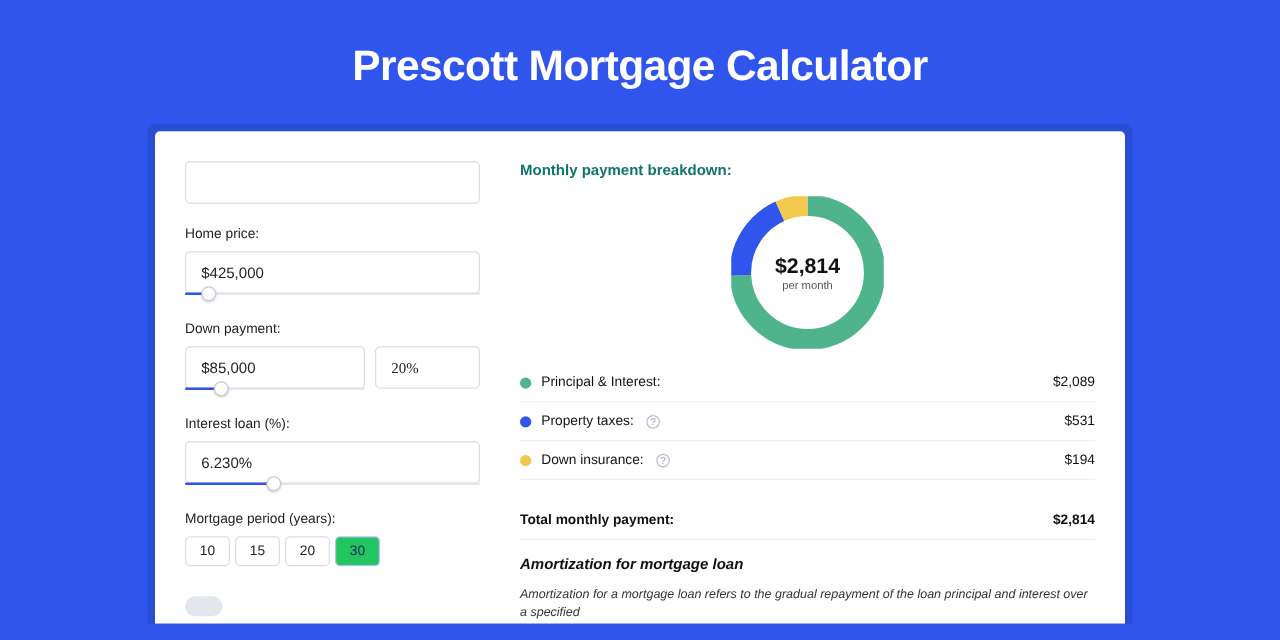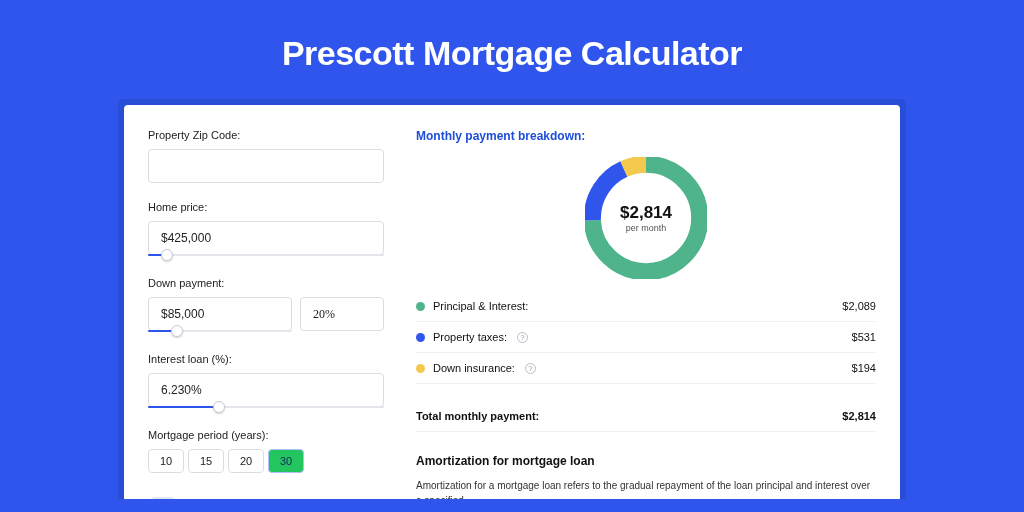--- a/index.html
+++ b/index.html
@@ -86,21 +86,21 @@
     cursor: pointer;
   }
   .period-btn.active { background: #22c55e; border-color: #aebffb; color: #1a2a66; }
 
   .toggle-row { display: flex; align-items: center; gap: 10px; margin-top: 16px; }
   .toggle {
     width: 30px; height: 16px; border-radius: 10px;
     background: #e3e6ec; position: relative; cursor: pointer;
   }
 
-  .section-title { font-size: 12px; font-weight: 700; color: #1d4ed8; margin-bottom: 14px; }
+  .section-title { font-size: 12px; font-weight: 700; color: #0f766e; margin-bottom: 14px; }
 
   .donut-wrap { display: flex; justify-content: center; margin-bottom: 12px; }
   .donut { position: relative; width: 122px; height: 122px; }
   .donut svg { width: 122px; height: 122px; transform: rotate(-90deg); }
   .donut-center {
     position: absolute; inset: 0;
     display: flex; flex-direction: column;
     align-items: center; justify-content: center;
   }
   .donut-amount { font-size: 17px; font-weight: 700; color: #111; }
@@ -117,36 +117,35 @@
   .dot { width: 9px; height: 9px; border-radius: 50%; flex-shrink: 0; }
   .info-icon {
     width: 11px; height: 11px; border-radius: 50%;
     border: 1px solid #b9bfca; color: #9aa1ad;
     font-size: 8px; line-height: 9px; text-align: center;
     display: inline-block; margin-left: 2px;
   }
   .legend-total { font-weight: 700; padding-top: 26px; border-top: 1px solid #eef0f4; }
   .legend-value { font-size: 11px; color: #111; }
 
-  .amort { margin-top: 22px; }
+  .amort { margin-top: 12px; font-style: italic; }
   .amort-title { font-size: 12px; font-weight: 700; color: #111; margin-bottom: 10px; }
   .amort-text { font-size: 10px; color: #333; line-height: 1.5; }
 </style>
 </head>
 <body>
 
 <h1 class="page-title">Prescott Mortgage Calculator</h1>
 
 <div class="frame">
   <div class="card">
 
     <div class="left">
 
       <div class="field-block">
-        <div class="field-label">Property Zip Code:</div>
         <input class="text-input" value="" style="">
       </div>
 
       <div class="field-block with-slider">
         <div class="field-label">Home price:</div>
         <input class="text-input" value="$425,000" style="">
         <div class="slider">
           <div class="slider-track"></div>
           <div class="slider-fill" id="hp-fill" style="width: 8%;"></div>
           <div class="slider-thumb" id="hp-thumb" style="left: 8%;"></div>

